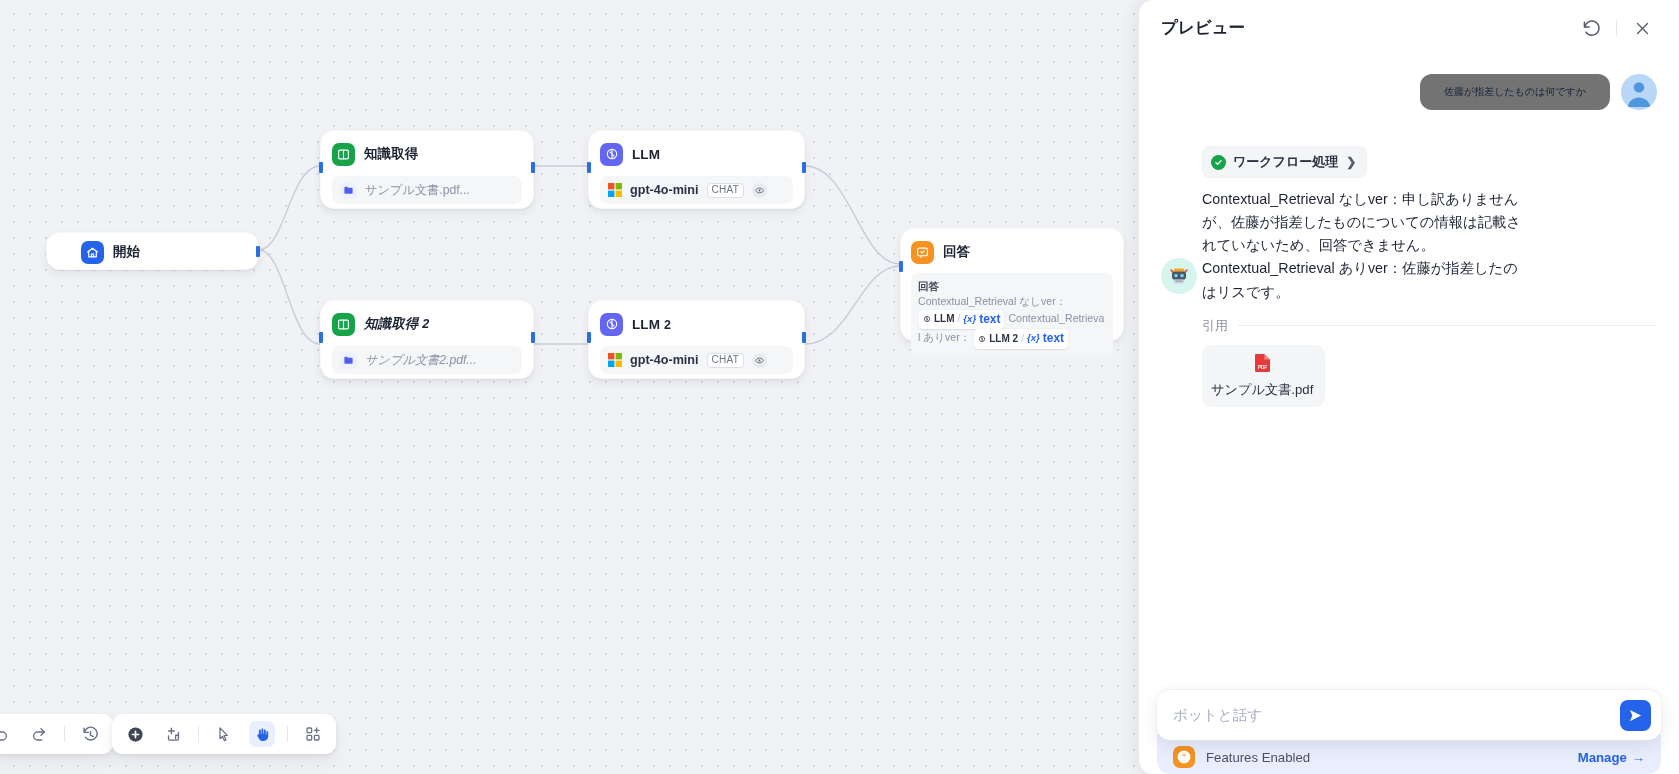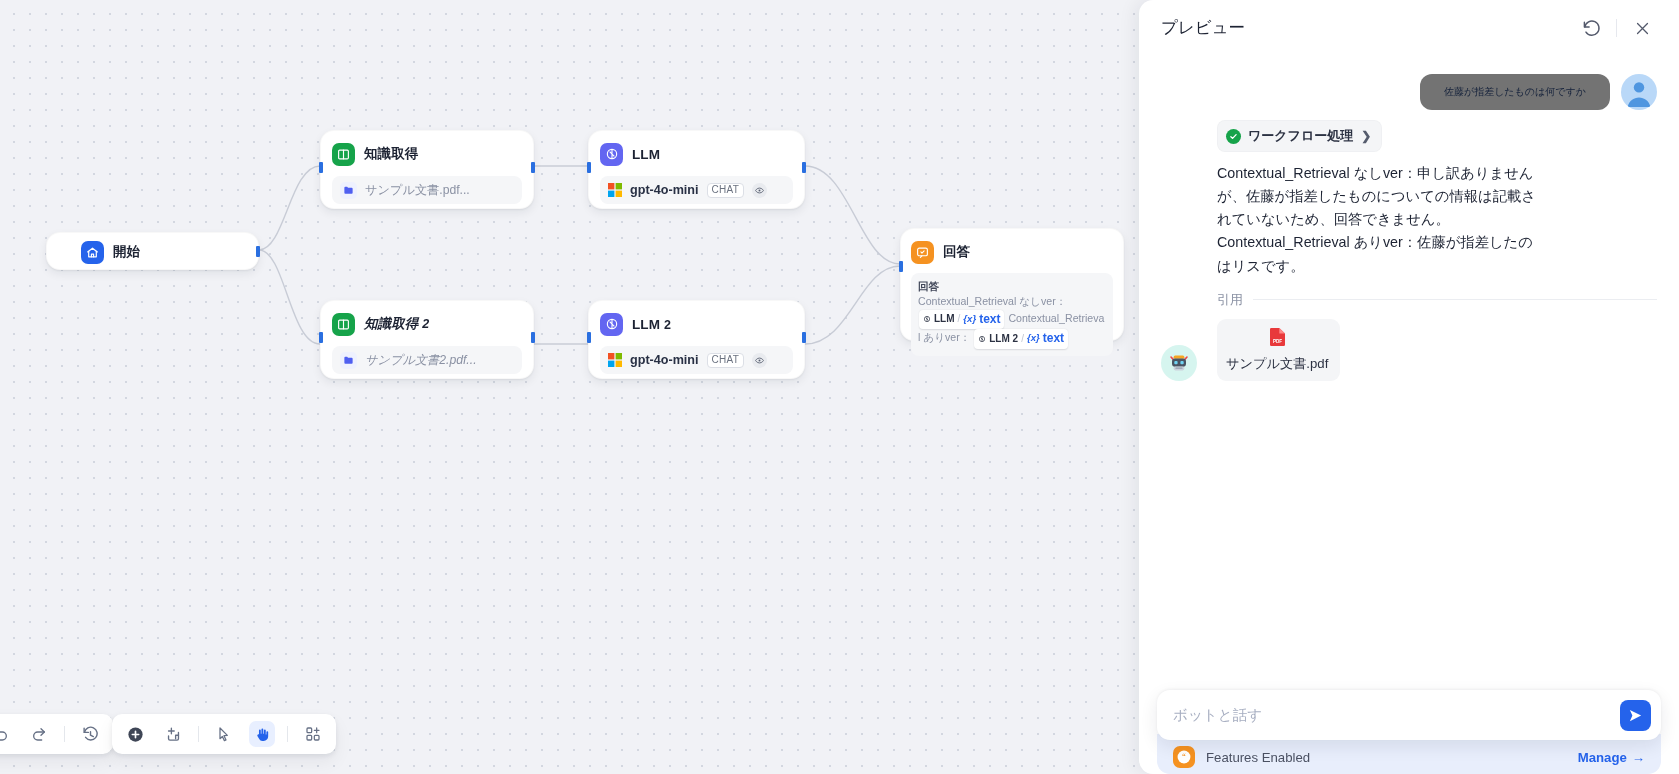--- a/index.html
+++ b/index.html
@@ -105,39 +105,39 @@
   #preview {
     position: absolute; right: 0; top: 0;
     width: 540px; height: 774px;
     background: #fff;
     border-radius: 14px 0 0 14px;
     box-shadow: -4px 0 18px rgba(16,24,40,.07);
     display: flex; flex-direction: column;
     overflow: hidden;
   }
   #pv-head { height: 56px; display: flex; align-items: center; padding: 0 22px 0 22px; flex: 0 0 auto; }
-  #pv-title { font-size: 16.5px; font-weight: 400; color: #1d2333; }
+  #pv-title { font-size: 16.5px; font-weight: 700; color: #1d2333; }
   .head-sp { flex: 1; }
   .head-btn { width: 30px; height: 30px; display: flex; align-items: center;
               justify-content: center; color: #53596b; }
   .head-div { width: 1px; height: 18px; background: #e6e8ee; margin: 0 10px; }
 
   #pv-body { flex: 1; overflow: hidden; padding: 18px 22px 0 22px; }
 
   .row-user { display: flex; justify-content: flex-end; align-items: flex-start; gap: 11px; }
   .bubble-user {
     background: #737373; color: #15223b; border-radius: 12px;
     padding: 11px 24px; font-size: 10px; line-height: 1.4; max-width: 330px;
   }
   .avatar-user {
     width: 36px; height: 36px; border-radius: 50%; background: #b9d8f8; flex: 0 0 auto;
     display: flex; align-items: center; justify-content: center; overflow: hidden;
   }
 
-  .row-bot { display: flex; align-items: flex-end; gap: 20px; margin-top: 10px; }
+  .row-bot { display: flex; align-items: center; gap: 5px; margin-top: 36px; }
   .avatar-bot {
     width: 36px; height: 36px; border-radius: 50%; background: #d6f5ef; flex: 0 0 auto;
     display: flex; align-items: center; justify-content: center;
   }
   .bot-card { flex: 1; border-radius: 12px; padding: 0; }
   .wf-chip {
     display: inline-flex; align-items: center; gap: 7px;
     background: #f4f5f7; border-radius: 8px; padding: 7px 11px 7px 9px;
     font-size: 13px; color: #2c3243; font-weight: 600;
     box-shadow: inset 0 0 0 1px rgba(16,24,40,.02);

